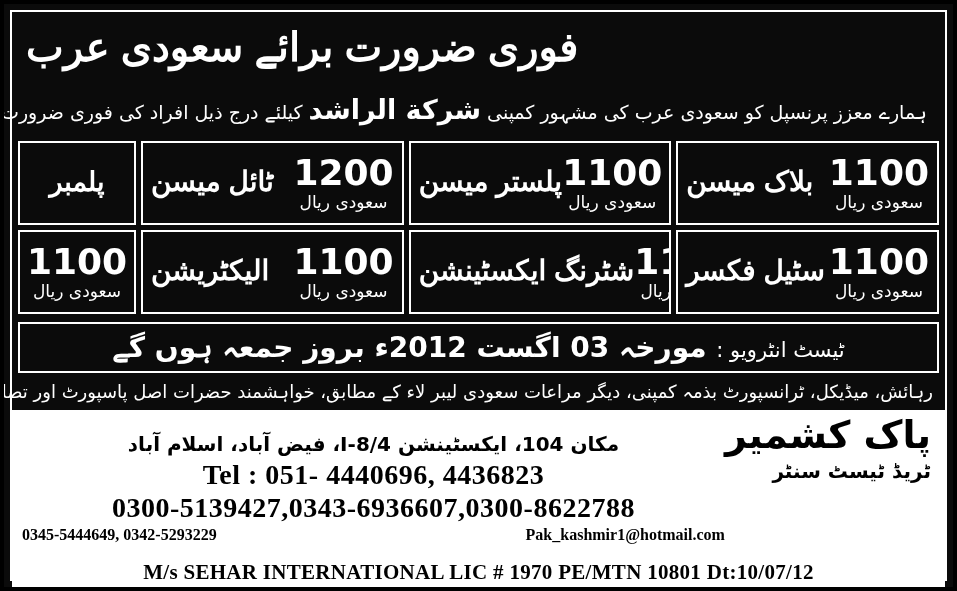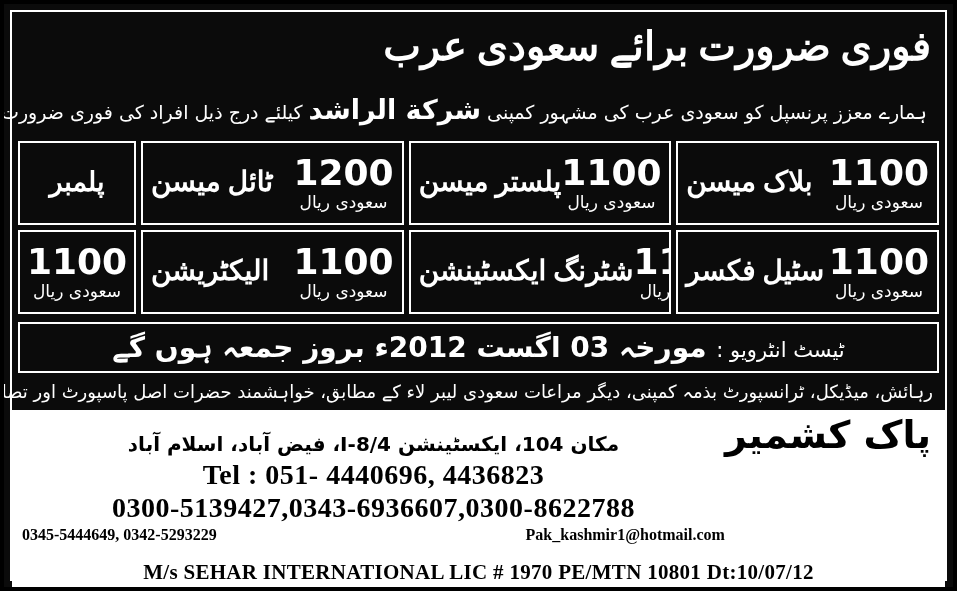--- a/index.html
+++ b/index.html
@@ -24,22 +24,22 @@
     position: absolute;
     top: 6px; left: 6px; right: 6px; bottom: 6px;
     border: 2px solid #ffffff;
     box-sizing: border-box;
     padding: 4px;
     display: flex;
     flex-direction: column;
   }
   
   .headline {
-    text-align: right;
-    font-family: Liberation Serif, serif;
+    text-align: left;
+    font-family: Liberation Sans, sans-serif;
     font-weight: bold;
     font-size: 40px;
     line-height: 1.25;
     letter-spacing: 1px;
     direction: rtl;
     padding: 6px 10px 10px 10px;
     white-space: nowrap;
   }
   .rule {
     height: 3px;
@@ -79,21 +79,21 @@
     box-sizing: border-box;
     display: flex;
     flex-direction: row-reverse;
     align-items: center;
     justify-content: space-between;
     padding: 0 8px;
     direction: rtl;
     overflow: hidden;
   }
   .cell .title {
-    font-family: Liberation Serif, serif;
+    font-family: Liberation Sans, sans-serif;
     font-size: 28px;
     font-weight: bold;
     white-space: nowrap;
     line-height: 1.1;
   }
   .cell .paywrap {
     display: flex;
     flex-direction: column;
     align-items: center;
     justify-content: center;
@@ -301,19 +301,20 @@
           <div class="addr">مکان 104، ایکسٹینشن 8/4-I، فیض آباد، اسلام آباد</div>
           <div class="tel">Tel : 051- 4440696, 4436823</div>
           <div class="mobiles">0300-5139427,0343-6936607,0300-8622788</div>
           <div class="emailrow">
             <span>0345-5444649, 0342-5293229</span>
             <span>Pak_kashmir1@hotmail.com</span>
           </div>
         </div>
         <div class="company">
           <div class="name">پاک کشمیر</div>
+          <div class="sub">ٹریڈ ٹیسٹ سنٹر</div>
         </div>
       </div>
       <div class="license">M/s SEHAR INTERNATIONAL   LIC # 1970   PE/MTN 10801 Dt:10/07/12</div>
     </div>
 
   </div>
 </div>
 
 </body></html>

